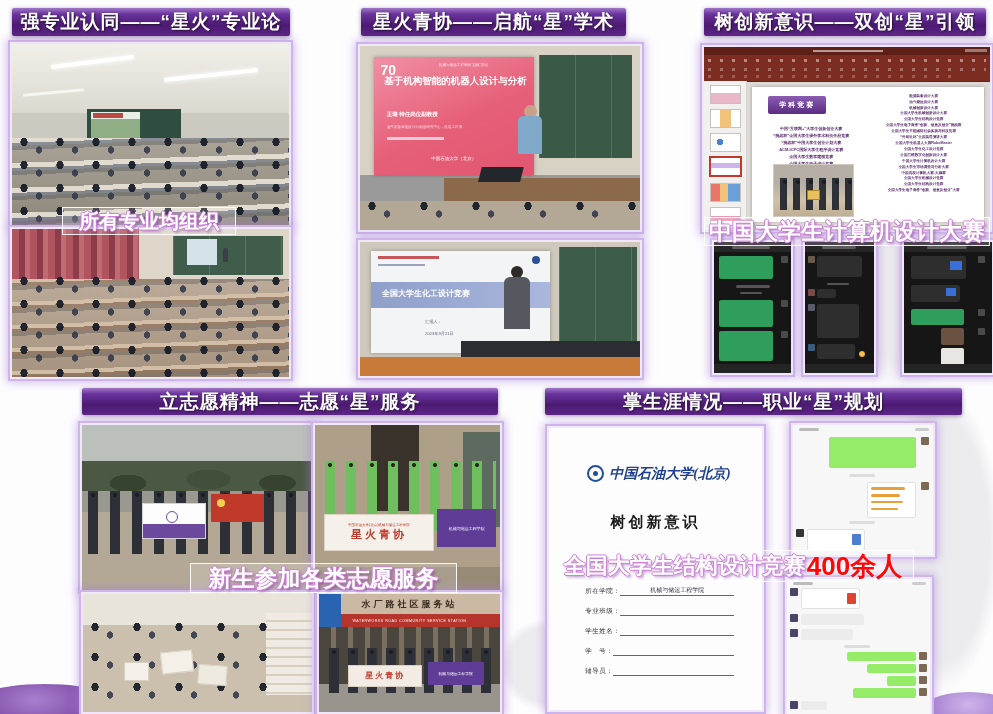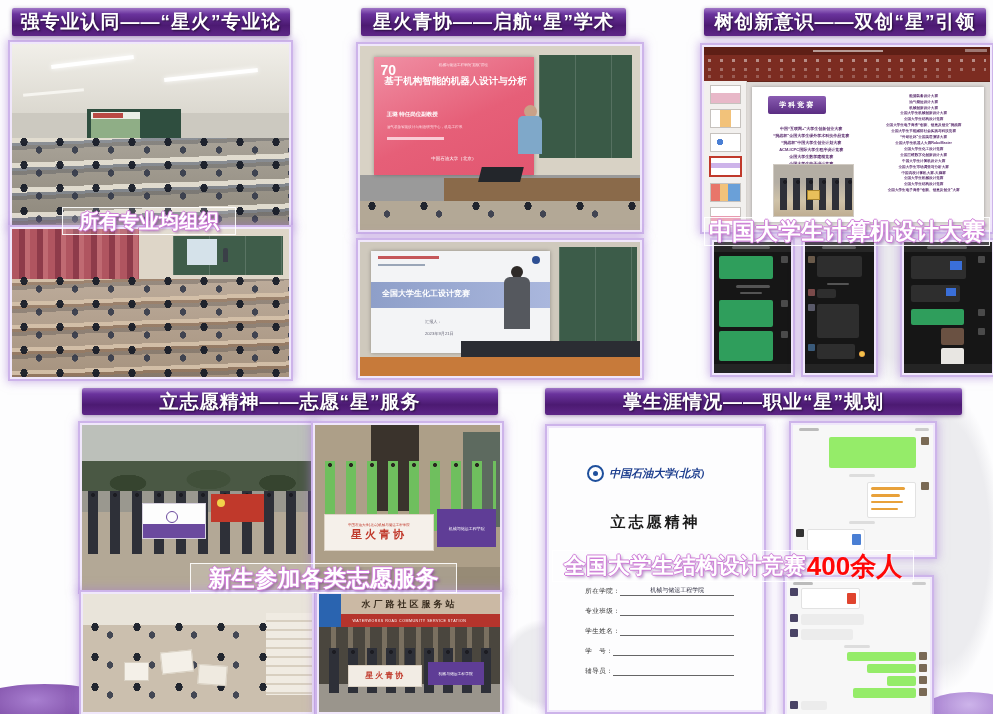--- a/index.html
+++ b/index.html
@@ -341,23 +341,23 @@
 
   <div class="hdr" style="left:545px;top:388px;width:417px;height:27px;">
     <span>掌生涯情况——职业“星”规划</span>
   </div>
 
   <div class="ph" style="left:547px;top:426px;width:213px;height:282px;background:#fdfdfe;">
     <div class="abs" style="left:18%;top:13%;right:10%;display:flex;align-items:center;gap:5px;">
       <div style="width:13px;height:13px;border:2px solid #1e4f9c;border-radius:50%;flex:0 0 auto;display:flex;align-items:center;justify-content:center;">
         <div style="width:5px;height:5px;border-radius:50%;background:#1e4f9c;"></div>
       </div>
-      <span style="color:#1e3f8f;font-size:11px;font-weight:bold;font-style:italic;font-family:'Liberation Serif','DejaVu Serif',serif;white-space:nowrap;">中国石油大学(北京)</span>
-    </div>
-    <div class="abs" style="left:0;top:30%;right:0;text-align:center;color:#1a1a1a;font-size:15px;font-weight:bold;letter-spacing:3px;">立志愿精神</div>
+      <span style="color:#1e3f8f;font-size:14px;font-weight:bold;font-style:italic;font-family:'Liberation Serif','DejaVu Serif',serif;white-space:nowrap;">中国石油大学(北京)</span>
+    </div>
+    <div class="abs" style="left:0;top:30%;right:0;text-align:center;color:#1a1a1a;font-size:15px;font-weight:bold;letter-spacing:3px;">树创新意识</div>
     <div class="abs" style="left:17%;top:56%;right:13%;">
       <div class="df">
           <span class="dfl">所在学院：</span>
           <span class="dfv">机械与储运工程学院</span>
         </div>
       <div class="df">
           <span class="dfl">专业班级：</span>
           <span class="dfv"></span>
         </div>
       <div class="df">

